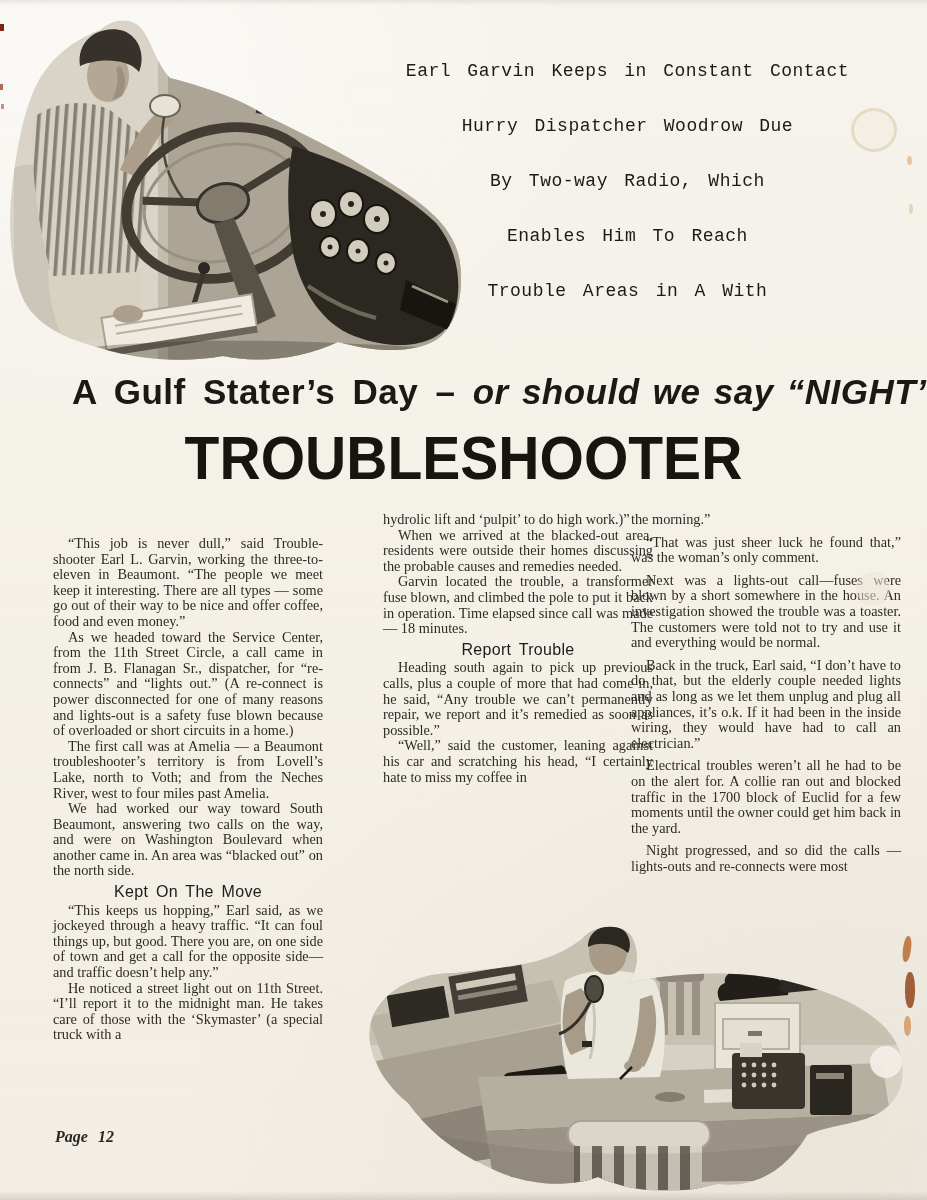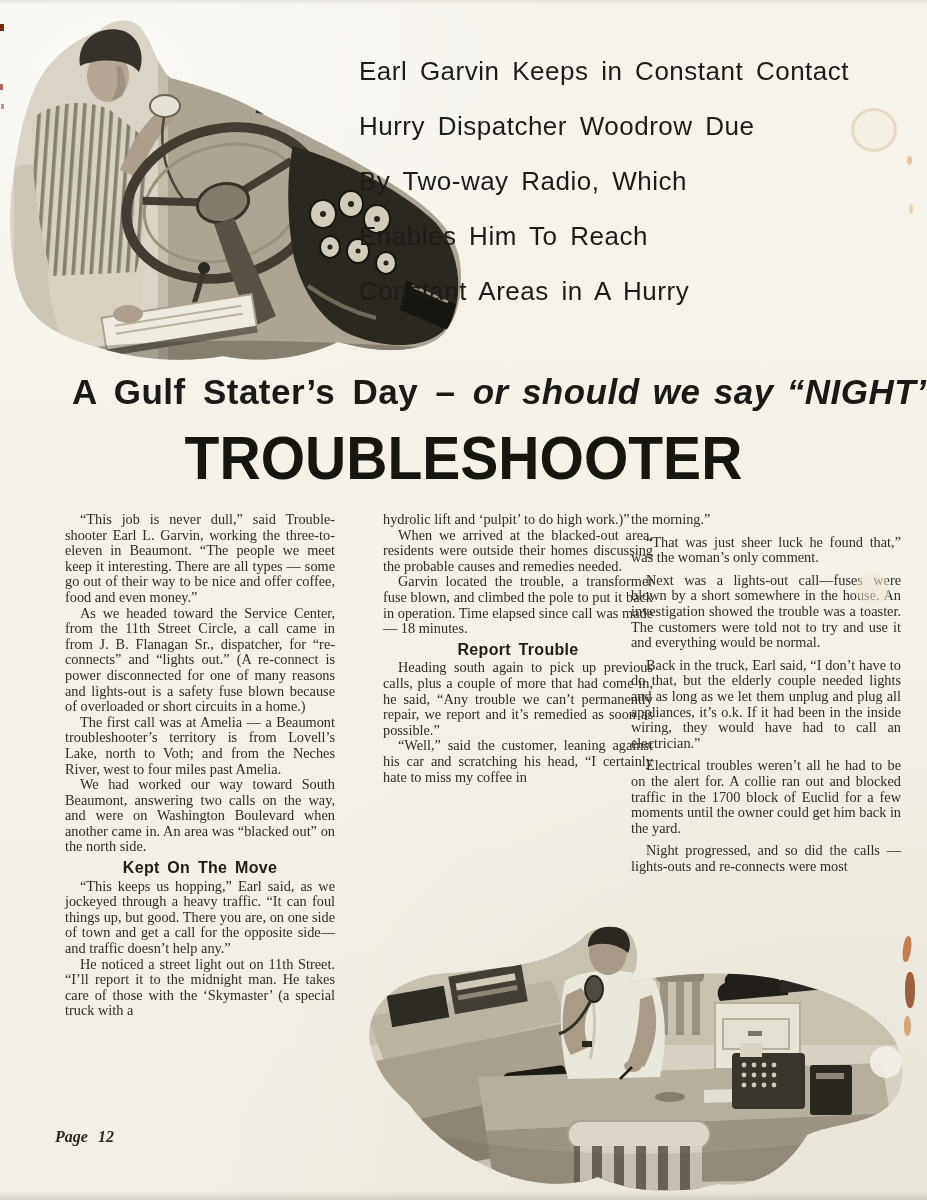--- a/index.html
+++ b/index.html
@@ -22,23 +22,23 @@
   .edge-bottom{position:absolute;left:0;top:1191px;width:100%;height:9px;
     background:linear-gradient(rgba(120,115,105,0), rgba(120,115,105,.22));}
 
   
   .photo-top{position:absolute;left:8px;top:18px;width:455px;height:345px;}
   .photo-bottom{position:absolute;left:360px;top:925px;width:545px;height:270px;}
 
   
   .caption{
     position:absolute;top:44px;right:78px;
-    text-align:left;
-    font-family:Liberation Sans, sans-serif;
-    font-size:26px;line-height:55px;
+    text-align:center;
+    font-family:Liberation Mono, monospace;
+    font-size:18px;line-height:55px;
     letter-spacing:.5px;word-spacing:5px;
     color:#1d1b17;white-space:nowrap;
   }
 
   
   .kicker{
     position:absolute;left:72px;top:372px;width:790px;
     font-family:"Liberation Sans", sans-serif;
     font-size:35px;font-weight:bold;color:#1b1916;
     white-space:nowrap;letter-spacing:.5px;word-spacing:7px;
@@ -53,29 +53,29 @@
     transform:scaleX(.92);
   }
 
   
   .col{
     position:absolute;top:512px;width:270px;
     font-size:14.3px;line-height:15.6px;
     color:#2e2b25;
     text-align:justify;
   }
-  .col1{left:65px;}
+  .col1{left:53px;margin-top:24px;}
   .col2{left:335px;margin-left:48px;}
   .col3{left:603px;margin-left:28px;}
   .p{margin:0;text-indent:15px;}
   .p.cont{text-indent:0;}
   .col3 .p{margin-bottom:7px;}
   .col-head{
     font-family:"Liberation Sans", sans-serif;
-    font-size:16px;font-weight:bold;color:#1e1c17;
+    font-size:16px;font-weight:normal;color:#1e1c17;
     text-align:center;text-indent:0;
     margin:5px 0 3px 0;letter-spacing:.3px;word-spacing:3px;
   }
 
   .pagenum{
     position:absolute;left:55px;top:1128px;
     font-family:"Liberation Serif", serif;
     font-weight:bold;font-style:italic;
     font-size:16px;color:#2a2722;word-spacing:6px;
   }
@@ -190,21 +190,21 @@
 
       <path d="M 60,332 C 160,318 300,322 420,330 L 420,345 L 60,345 Z" fill="rgba(60,56,48,0.35)"></path>
     </g>
   </svg>
 
   <div class="caption">
     <div>Earl Garvin Keeps in Constant Contact</div>
     <div>Hurry Dispatcher Woodrow Due</div>
     <div>By Two-way Radio, Which</div>
     <div>Enables Him To Reach</div>
-    <div>Constant Areas in A Hurry</div>
+    <div>Trouble Areas in A With</div>
   </div>
 
   <div class="kicker">
     <span>A Gulf Stater’s Day – </span><span class="it">or should we say “NIGHT”</span>
   </div>
   <div class="title">TROUBLESHOOTER</div>
 
   <div class="col col1">
     <p class="p">“This job is never dull,” said Trouble-shooter Earl L. Garvin, working the three-to-eleven in Beaumont. “The people we meet keep it interesting. There are all types — some go out of their way to be nice and offer coffee, food and even money.”</p>
     <p class="p">As we headed toward the Service Center, from the 11th Street Circle, a call came in from J. B. Flanagan Sr., dispatcher, for “re-connects” and “lights out.” (A re-connect is power disconnected for one of many reasons and lights-out is a safety fuse blown because of overloaded or short circuits in a home.)</p>

